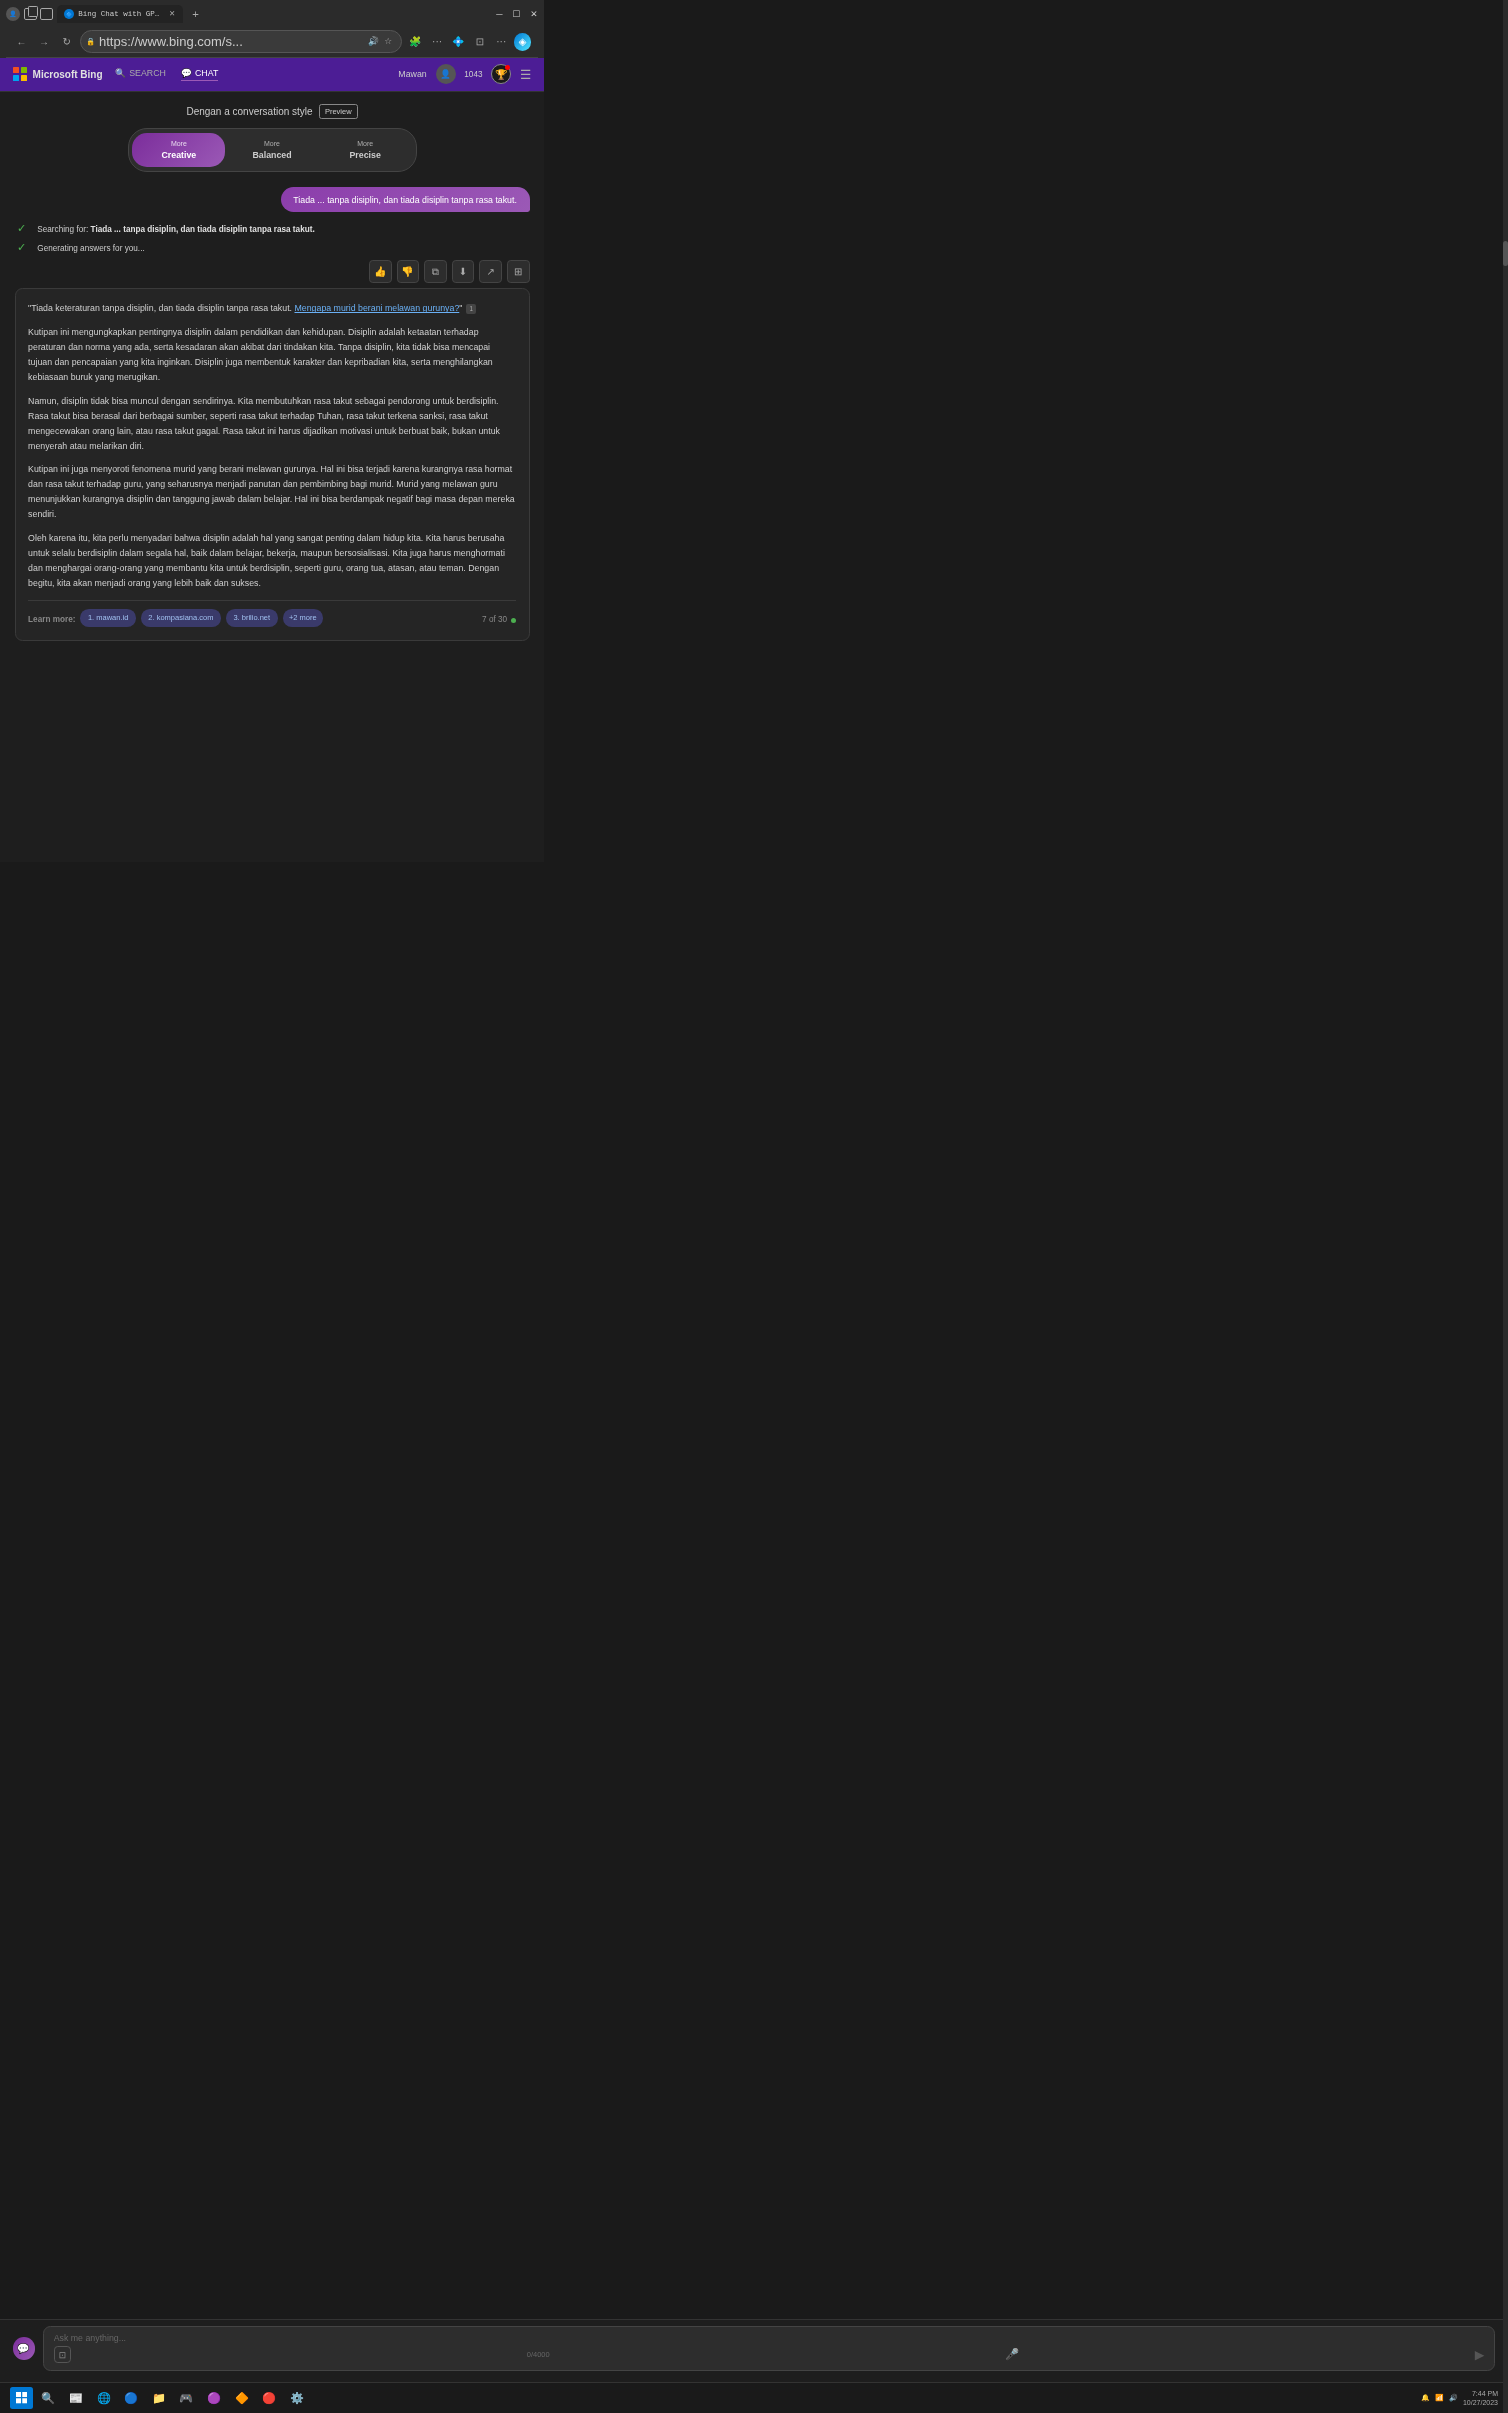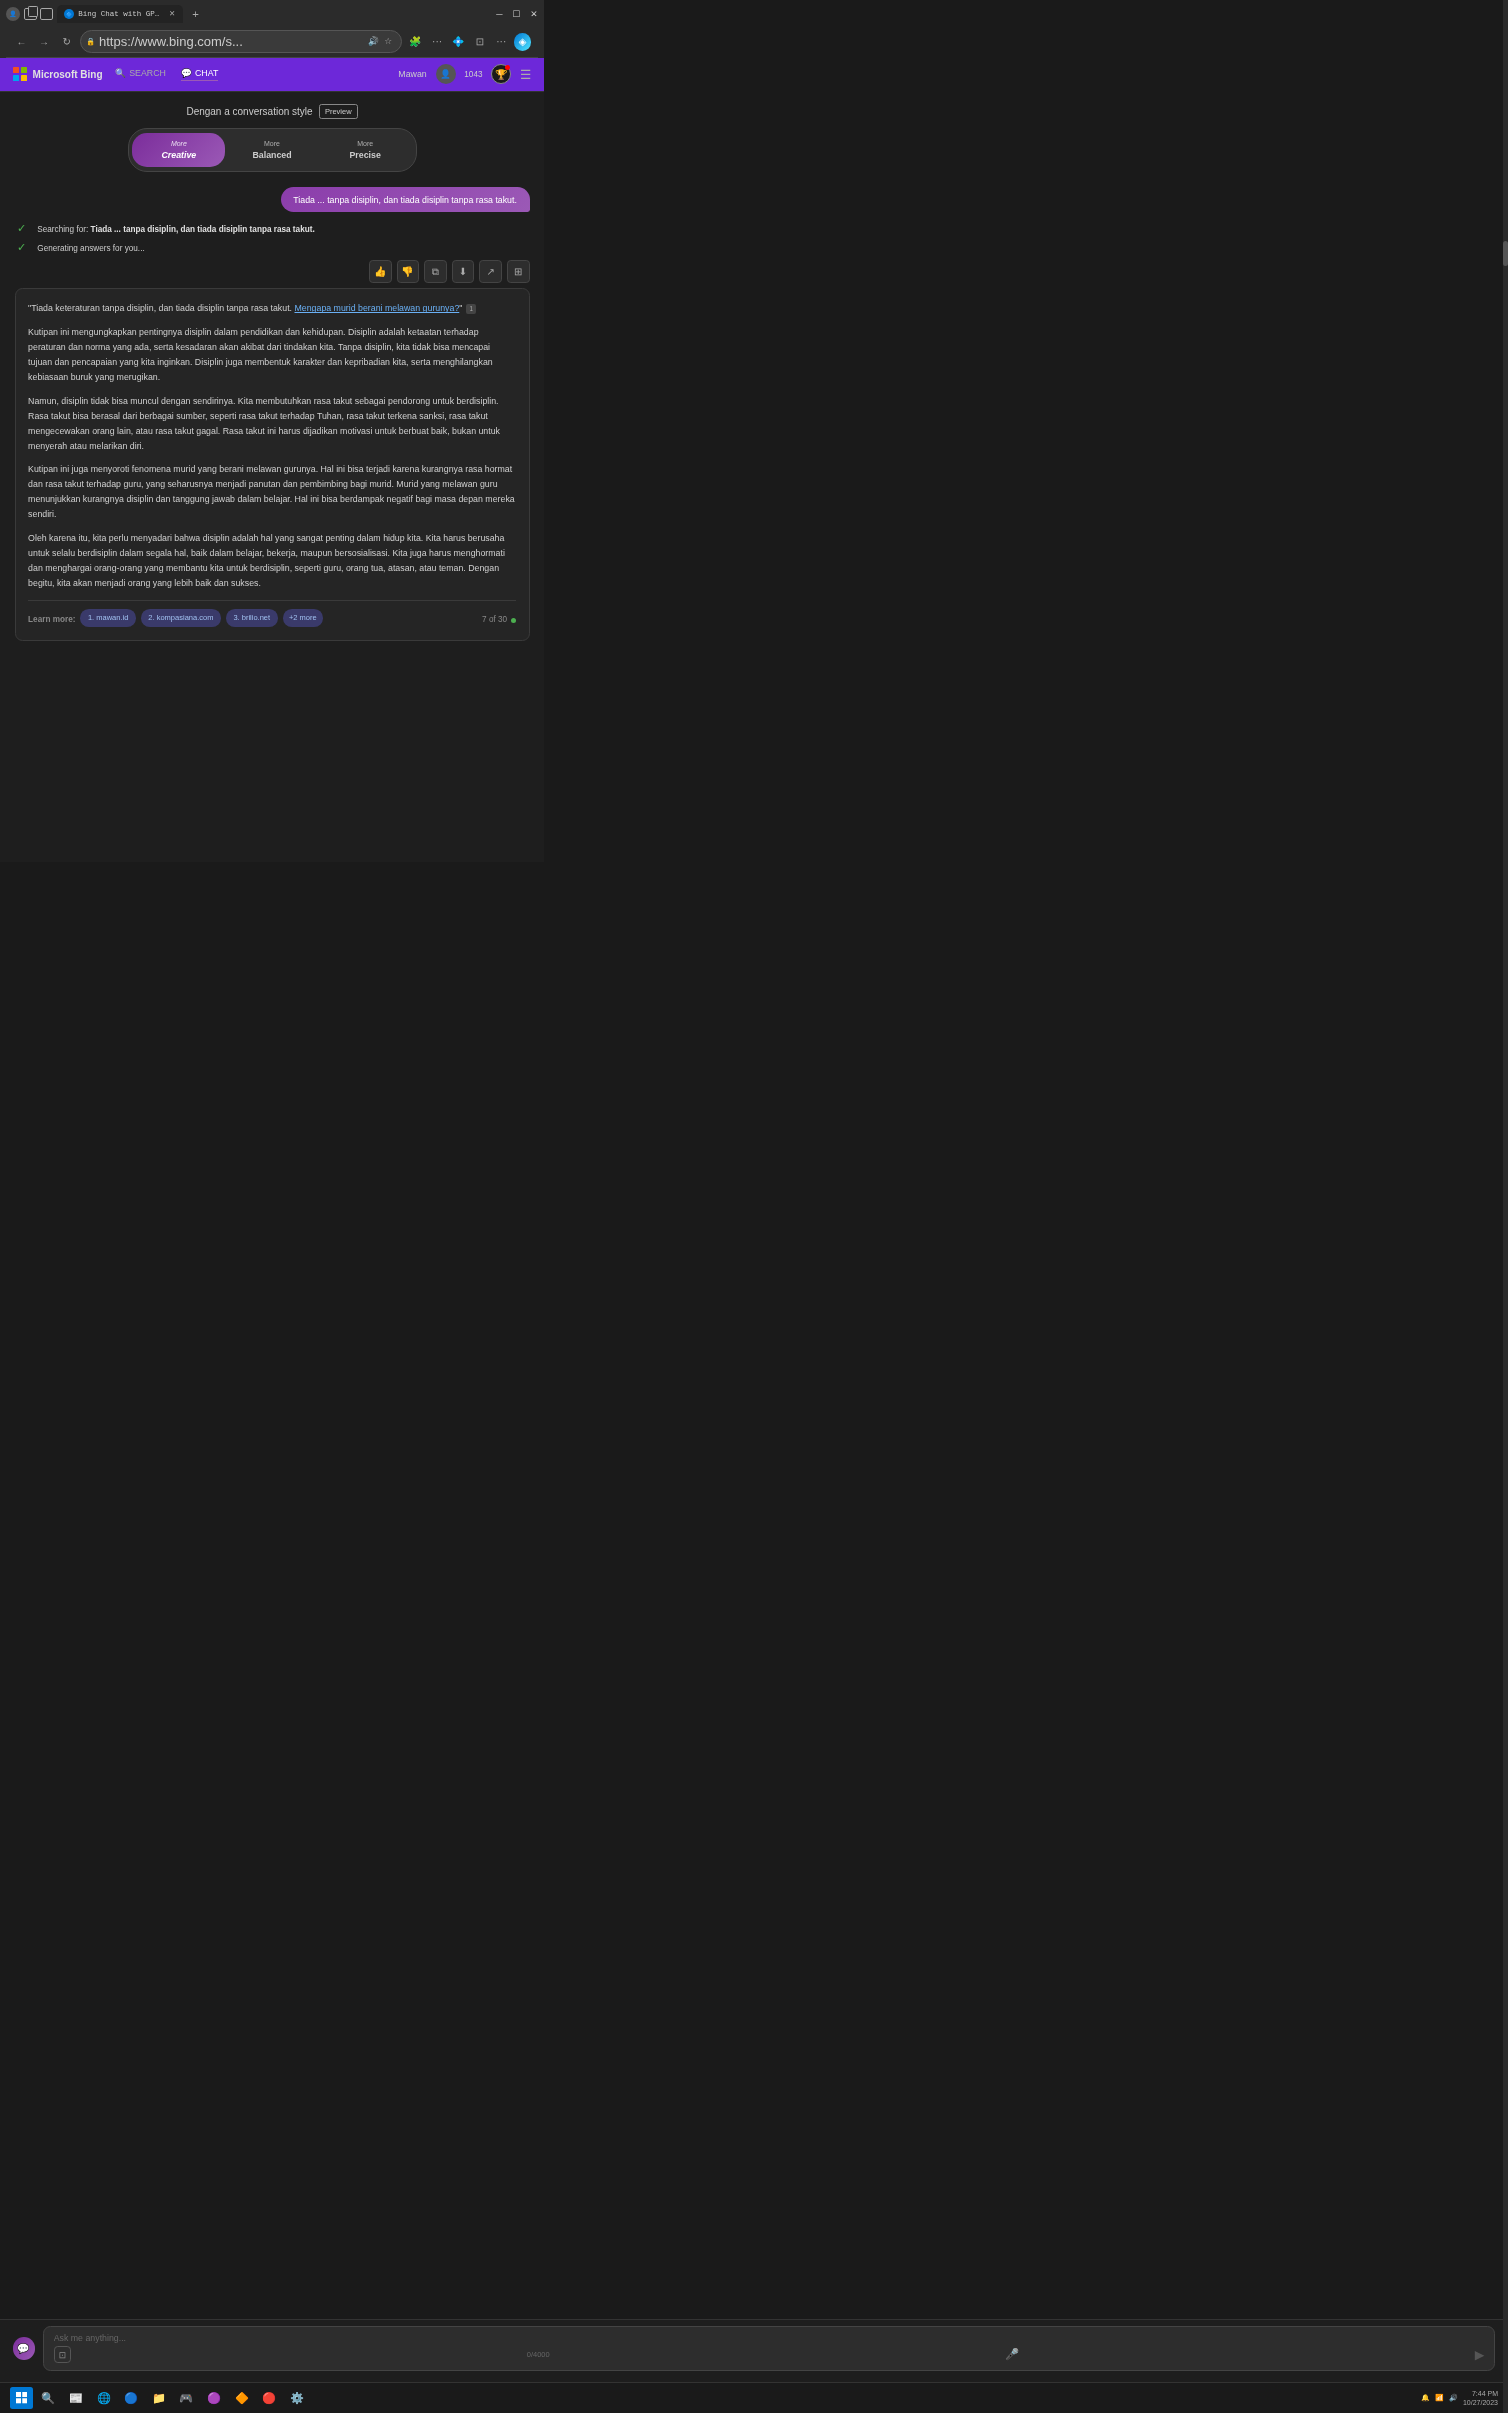--- a/index.html
+++ b/index.html
@@ -187,21 +187,21 @@
     }
 
     
     .bing-app {
       background: #1e1e1e;
       min-height: 804px;
     }
 
     
     .bing-header {
-      background: #6d28d9;
+      background: #4c1d95;
       display: flex;
       align-items: center;
       padding: 6.3px 12.6px;
       border-bottom: 0.6px solid #333;
       gap: 12.6px;
       justify-content: center;
     }
     .bing-logo {
       display: flex;
       align-items: center;
@@ -345,21 +345,20 @@
       font-size: 7px;
       opacity: 0.8;
     }
     .style-btn .style-name {
       font-size: 8.8px;
       font-weight: 600;
     }
     .style-btn.creative {
       background: linear-gradient(135deg, #7b2d9b, #9b59b6);
       color: white;
-      font-style: italic;
     }
     .style-btn.balanced {
       background: transparent;
       color: #ccc;
     }
     .style-btn.precise {
       background: transparent;
       color: #ccc;
     }
 

